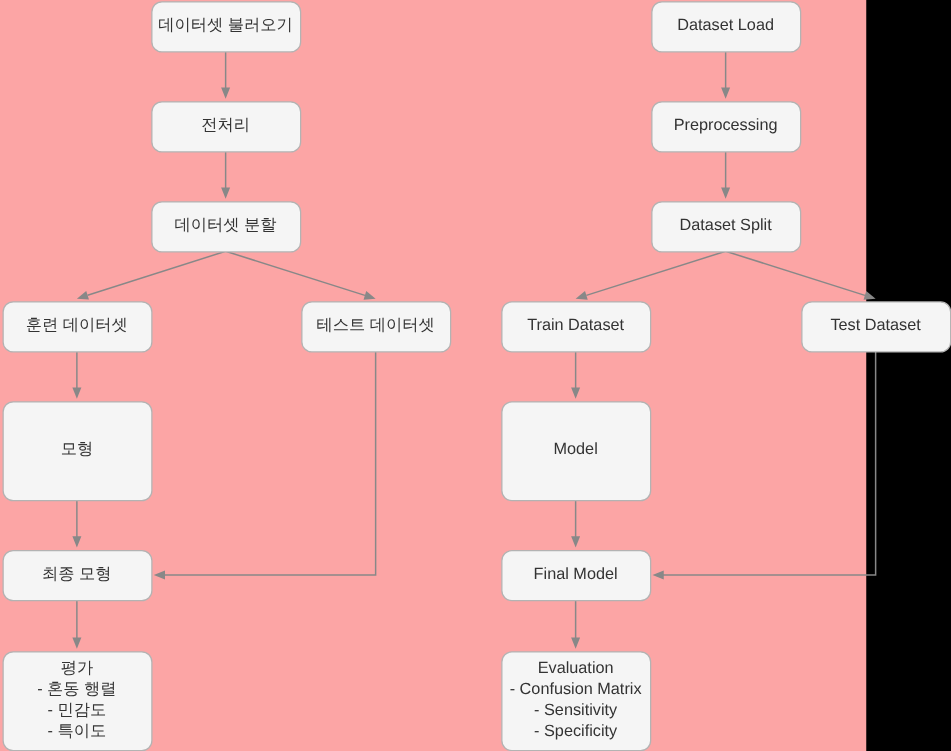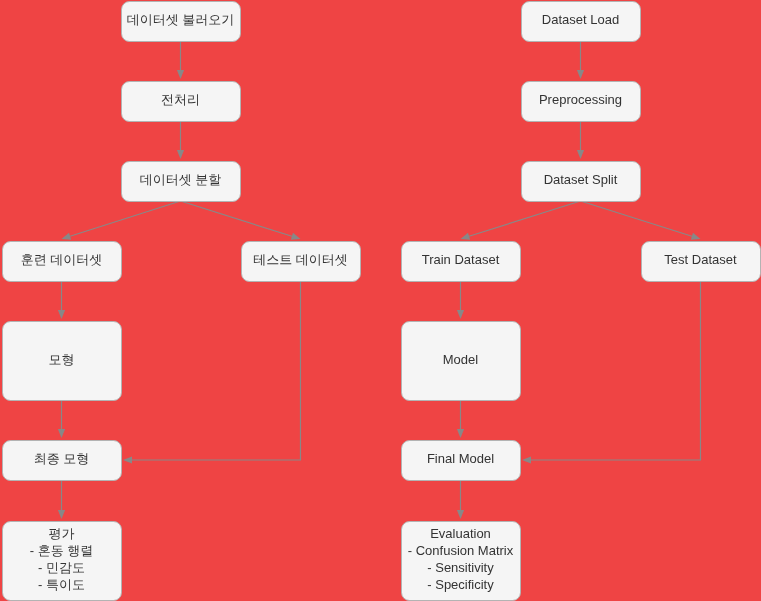--- a/index.html
+++ b/index.html
@@ -8,23 +8,23 @@
     background: #000000;
   }
   body {
     width: 761px;
     height: 601px;
     overflow: hidden;
     font-family: "Liberation Sans", "DejaVu Sans", sans-serif;
   }
   #canvas {
     position: relative;
-    width: 761px;
+    width: 693px;
     height: 601px;
-    background: #ef4444;
+    background: #fca5a5;
   }
   svg.flow {
     position: absolute;
     top: 0;
     left: 0;
     width: 761px;
     height: 601px;
   }
   .node-rect {
     fill: #f5f5f5;

